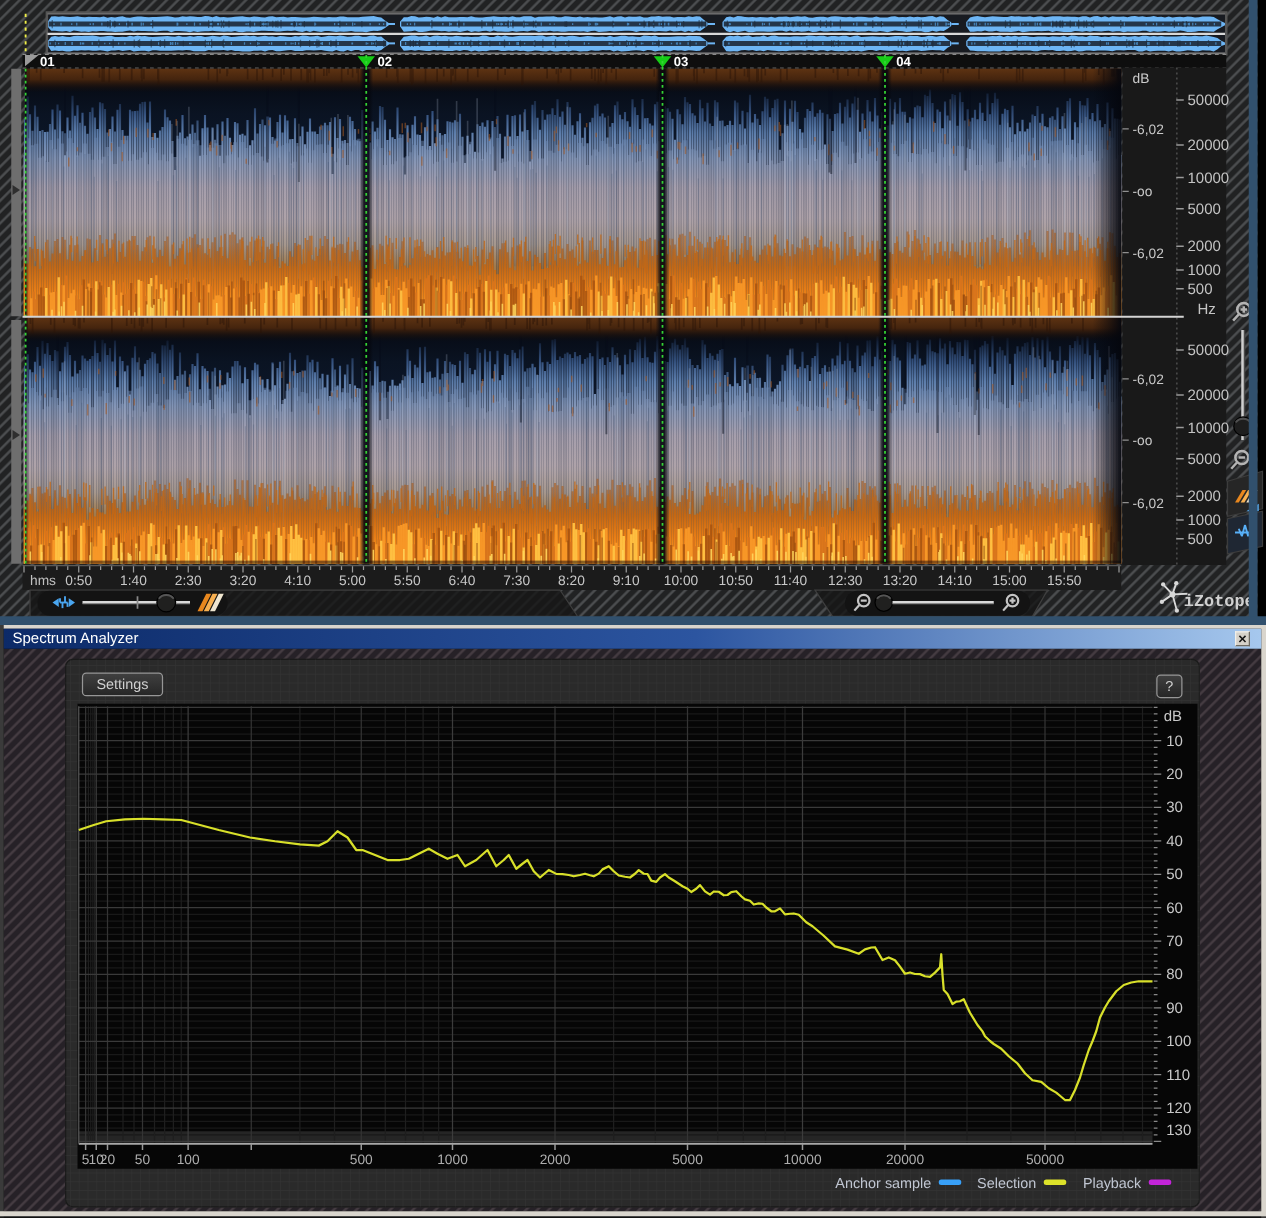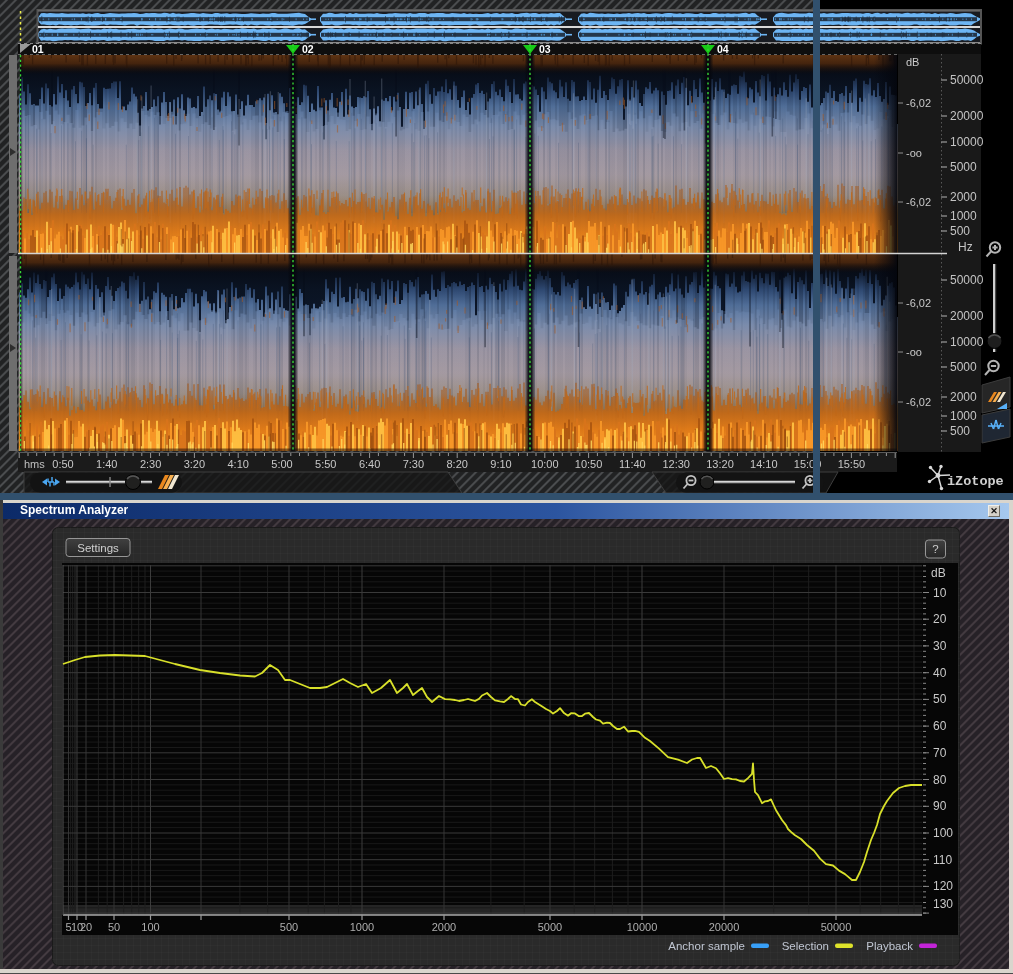--- a/index.html
+++ b/index.html
@@ -1,33 +1,33 @@
 <!DOCTYPE html>
 <html><head><meta charset="utf-8"><style>
 * { margin:0; padding:0; box-sizing:border-box; }
 body { width:1013px; height:974px; background:#000; font-family:"Liberation Sans",sans-serif; overflow:hidden; position:relative; }
 .stripesA { background:repeating-linear-gradient(135deg,#212223 0px,#212223 3.2px,#4b4d4f 4.4px,#4b4d4f 5.2px,#212223 6.4px); }
 .stripesB { background:repeating-linear-gradient(135deg,#262127 0px,#262127 3.2px,#443b41 4.4px,#443b41 5.2px,#262127 6.4px); }
-#app { position:absolute; left:0; top:0; width:820px; height:500px; }
+#app { position:absolute; left:0; top:0; width:1006px; height:500px; }
 #appbg { position:absolute; inset:0; }
 #blueR { position:absolute; right:0; top:0; width:7px; height:500px; background:#31506d; }
 #blueB { position:absolute; left:0; top:493px; width:1013px; height:7px; background:#31506d; }
 #asvg { position:absolute; left:0; top:0; }
 #grayL1 { position:absolute; left:9px; top:55px; width:8px; height:198px; background:#6e6e6e; }
 #grayL2 { position:absolute; left:9px; top:256px; width:8px; height:195px; background:#6e6e6e; }
 .arr { position:absolute; left:10px; width:0; height:0; border-top:4px solid transparent; border-bottom:4px solid transparent; border-left:6px solid #2e2e2e; }
 #win { position:absolute; left:0; top:500px; width:1013px; height:474px; }
 #wtop { position:absolute; left:0; top:0; width:1013px; height:3px; background:#d9d5cd; }
 #wright { position:absolute; right:0; top:0; width:4px; height:474px; background:#d9d5cd; }
 #wbot { position:absolute; left:0; top:469px; width:1013px; height:4px; background:#d9d5cd; }
 #wbot2 { position:absolute; left:0; top:473px; width:1013px; height:1px; background:#4a4a4a; }
 #wleft { position:absolute; left:0; top:0; width:3px; height:474px; background:#3a3a3a; }
 #title { position:absolute; left:3px; top:3px; width:1006px; height:16px;
-  background:linear-gradient(to right,#0c2a68,#2c55a0 55%,#a6c8ee); color:#fff; font-size:12px; font-weight:bold;
-  line-height:15px; padding-left:17px; }
+  background:linear-gradient(to right,#0c2a68,#2c55a0 55%,#a6c8ee); color:#fff; font-size:12px; font-weight:normal;
+  line-height:15px; padding-left:7px; }
 #closeb { position:absolute; right:13px; top:5px; width:12px; height:12px; background:#d5d1c9;
   border-top:1px solid #f2f0ea; border-left:1px solid #f2f0ea; border-right:1px solid #6e6b63; border-bottom:1px solid #6e6b63;
   font-size:9px; font-weight:bold; color:#111; text-align:center; line-height:10px; }
 #wcontent { position:absolute; left:3px; top:19px; width:1006px; height:450px; }
 </style></head>
 <body>
 <div id="app">
   <div id="appbg" class="stripesA"></div>
   <svg id="asvg" width="1013" height="500" viewBox="0 0 1013 500">
     <defs>

